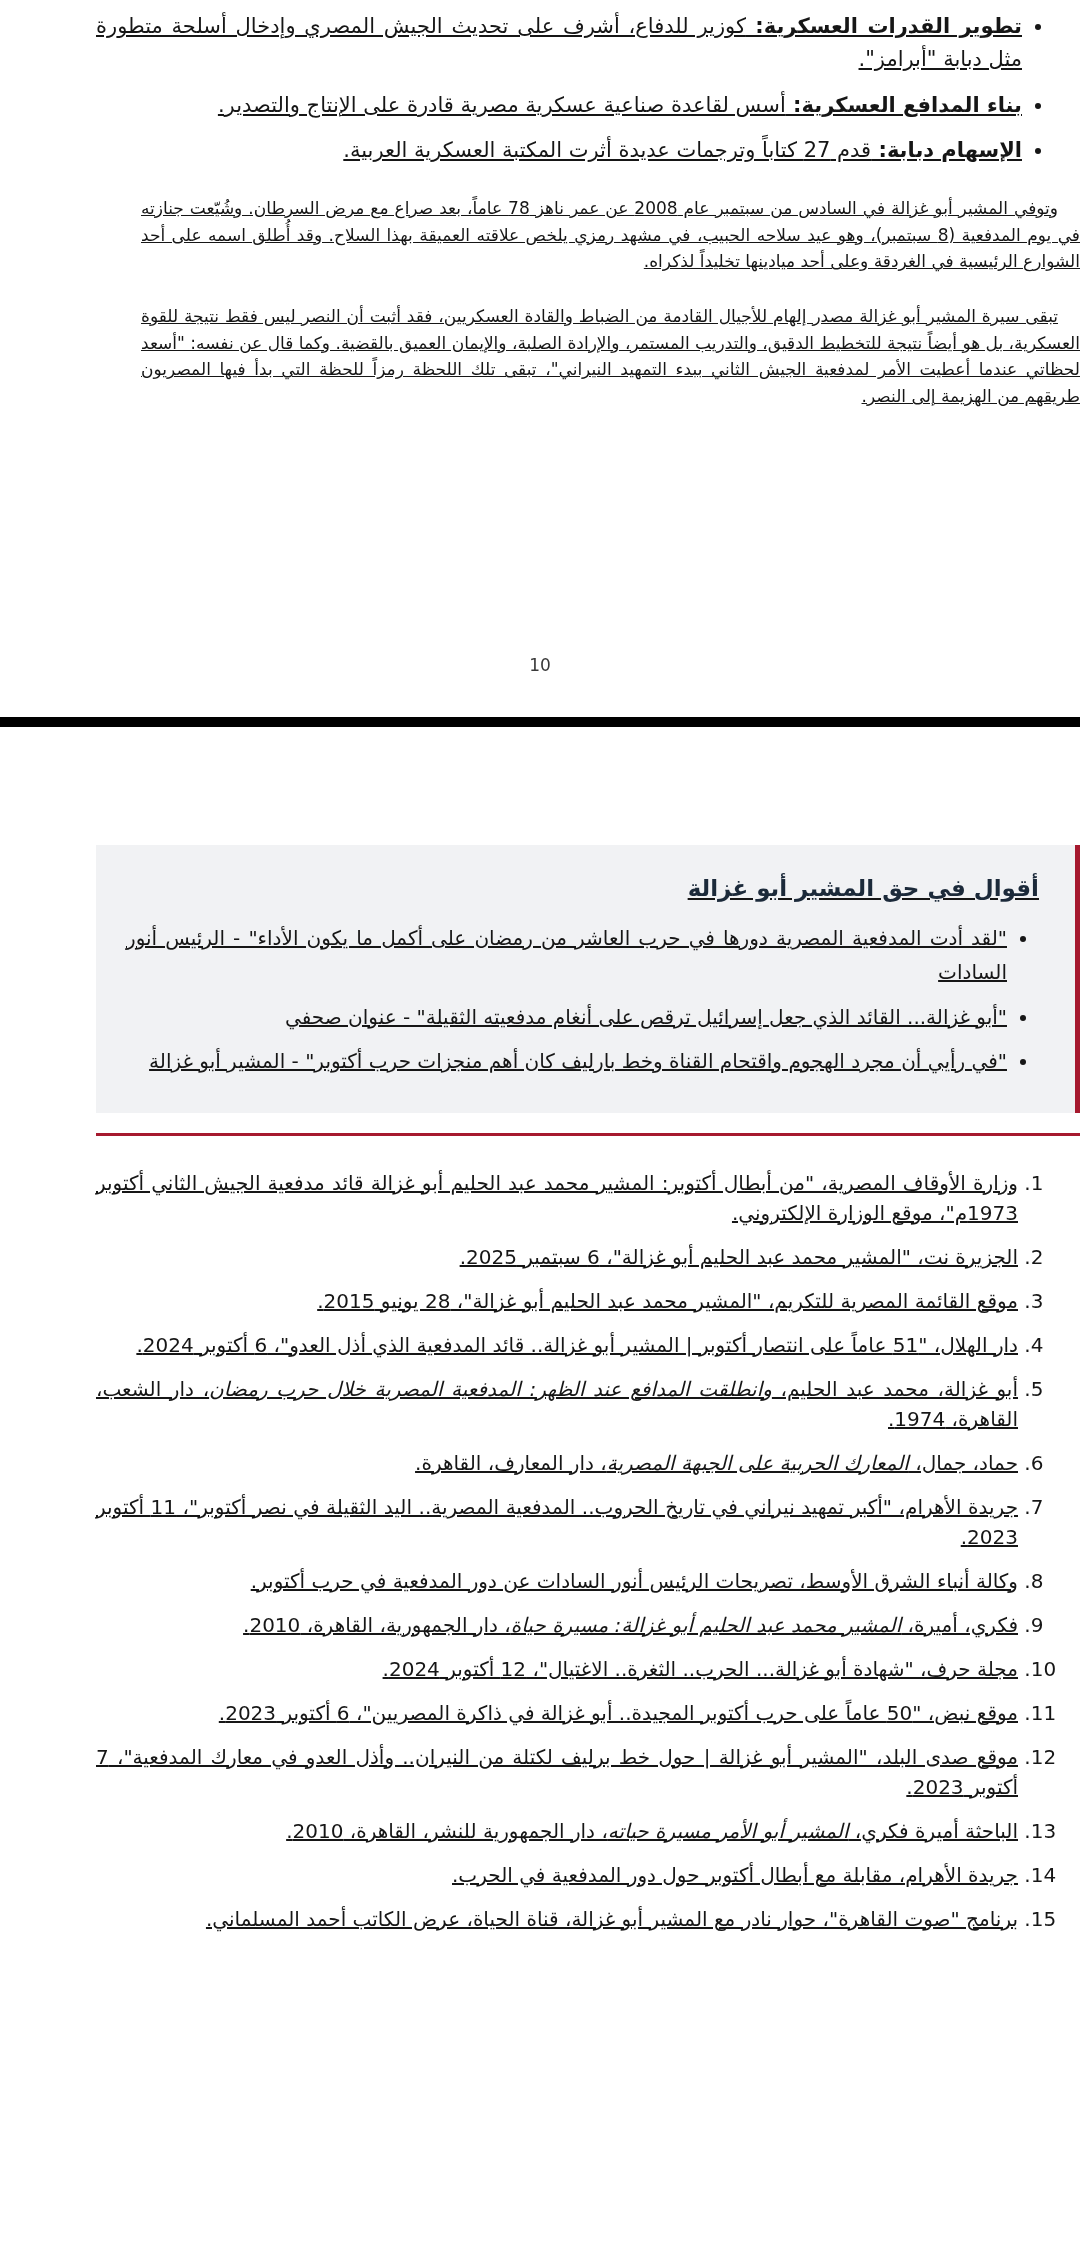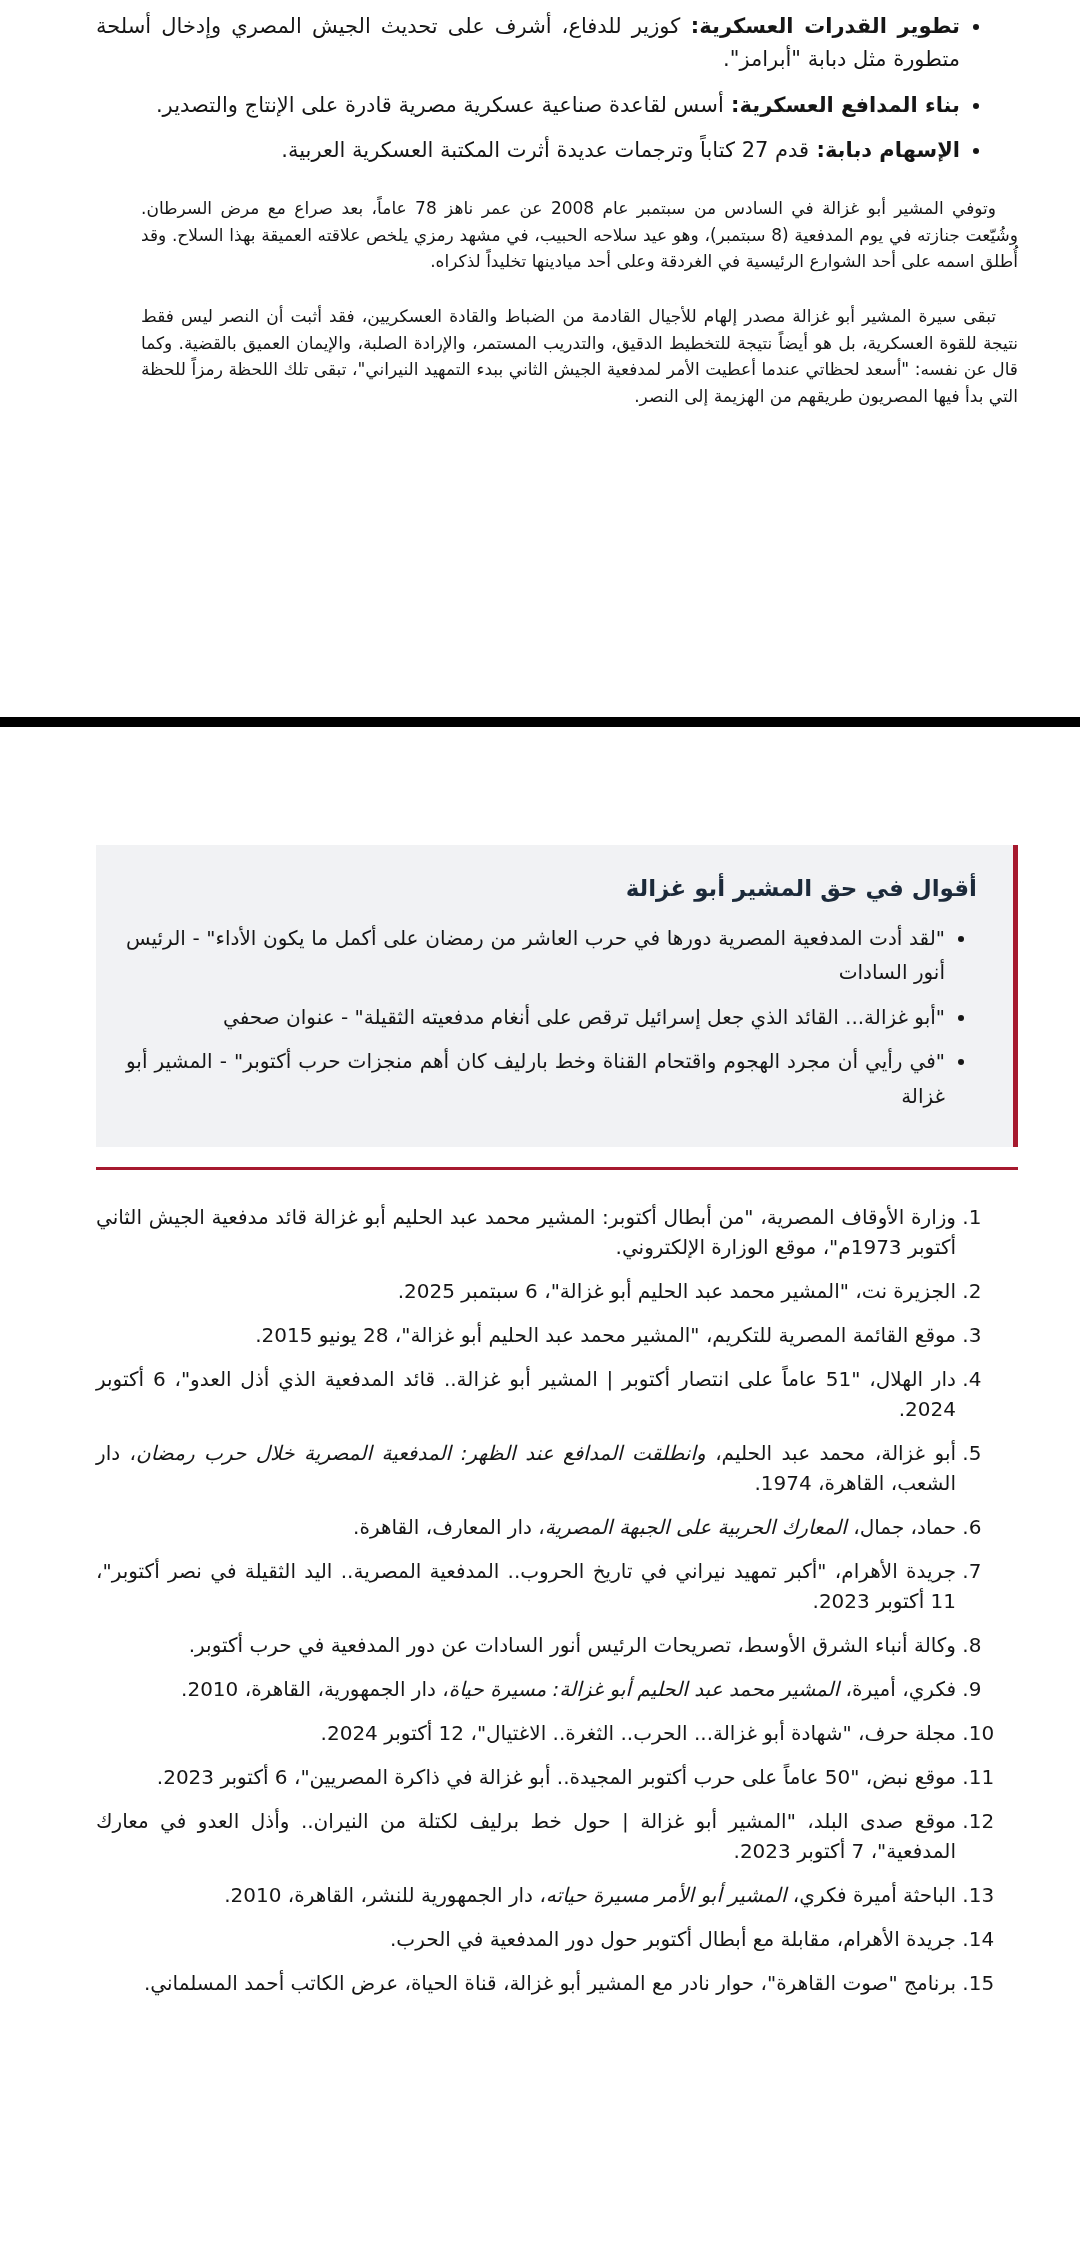--- a/index.html
+++ b/index.html
@@ -11,21 +11,21 @@
   html { background:#ffffff; }
   body {
     width:1080px; height:2250px; margin:0 auto;
     background:#ffffff;
     font-family:"DejaVu Sans","Liberation Sans",sans-serif;
     direction:rtl;
     color:#161616;
     position:relative;
     overflow:hidden;
   }
-  .page { position:relative; padding-right:62px; padding-left:96px; }
+  .page { position:relative; padding-left:96px;text-decoration:underline; }
 
   
   .page-10 { height:717px; padding-top:10px; }
   .highlights { list-style:disc; padding-right:58px; }
   .highlights li { margin-bottom:13px; font-size:21px; line-height:1.56; text-align:justify; }
   .highlights strong { font-weight:700; }
   .para { font-size:17px; line-height:1.57; text-align:justify; margin-top:28px; text-indent:22px;margin-left:45px; }
   .page-num-10 { position:absolute; bottom:42px; left:0; right:0; text-align:center; font-size:17px; color:#3a3a3a; }
 
   
@@ -59,20 +59,21 @@
 <div class="doc">
 
   <section class="page page-10">
     <ul class="highlights">
         <li><strong>تطوير القدرات العسكرية: </strong>كوزير للدفاع، أشرف على تحديث الجيش المصري وإدخال أسلحة متطورة مثل دبابة "أبرامز".</li>
         <li><strong>بناء المدافع العسكرية: </strong>أسس لقاعدة صناعية عسكرية مصرية قادرة على الإنتاج والتصدير.</li>
         <li><strong>الإسهام دبابة: </strong>قدم 27 كتاباً وترجمات عديدة أثرت المكتبة العسكرية العربية.</li>
       </ul>
     <p class="para">وتوفي المشير أبو غزالة في السادس من سبتمبر عام 2008 عن عمر ناهز 78 عاماً، بعد صراع مع مرض السرطان. وشُيّعت جنازته في يوم المدفعية (8 سبتمبر)، وهو عيد سلاحه الحبيب، في مشهد رمزي يلخص علاقته العميقة بهذا السلاح. وقد أُطلق اسمه على أحد الشوارع الرئيسية في الغردقة وعلى أحد ميادينها تخليداً لذكراه.</p>
     <p class="para">تبقى سيرة المشير أبو غزالة مصدر إلهام للأجيال القادمة من الضباط والقادة العسكريين، فقد أثبت أن النصر ليس فقط نتيجة للقوة العسكرية، بل هو أيضاً نتيجة للتخطيط الدقيق، والتدريب المستمر، والإرادة الصلبة، والإيمان العميق بالقضية. وكما قال عن نفسه: "أسعد لحظاتي عندما أعطيت الأمر لمدفعية الجيش الثاني ببدء التمهيد النيراني"، تبقى تلك اللحظة رمزاً للحظة التي بدأ فيها المصريون طريقهم من الهزيمة إلى النصر.</p>
+    <div class="page-num-10">10</div>
   </section>
 
   <div class="page-break"></div>
 
   <section class="page page-11">
 
     <aside class="quote-box">
       <h3 class="quote-title">أقوال في حق المشير أبو غزالة</h3>
       <ul class="quotes">
           <li>"لقد أدت المدفعية المصرية دورها في حرب العاشر من رمضان على أكمل ما يكون الأداء" - الرئيس أنور السادات</li>

